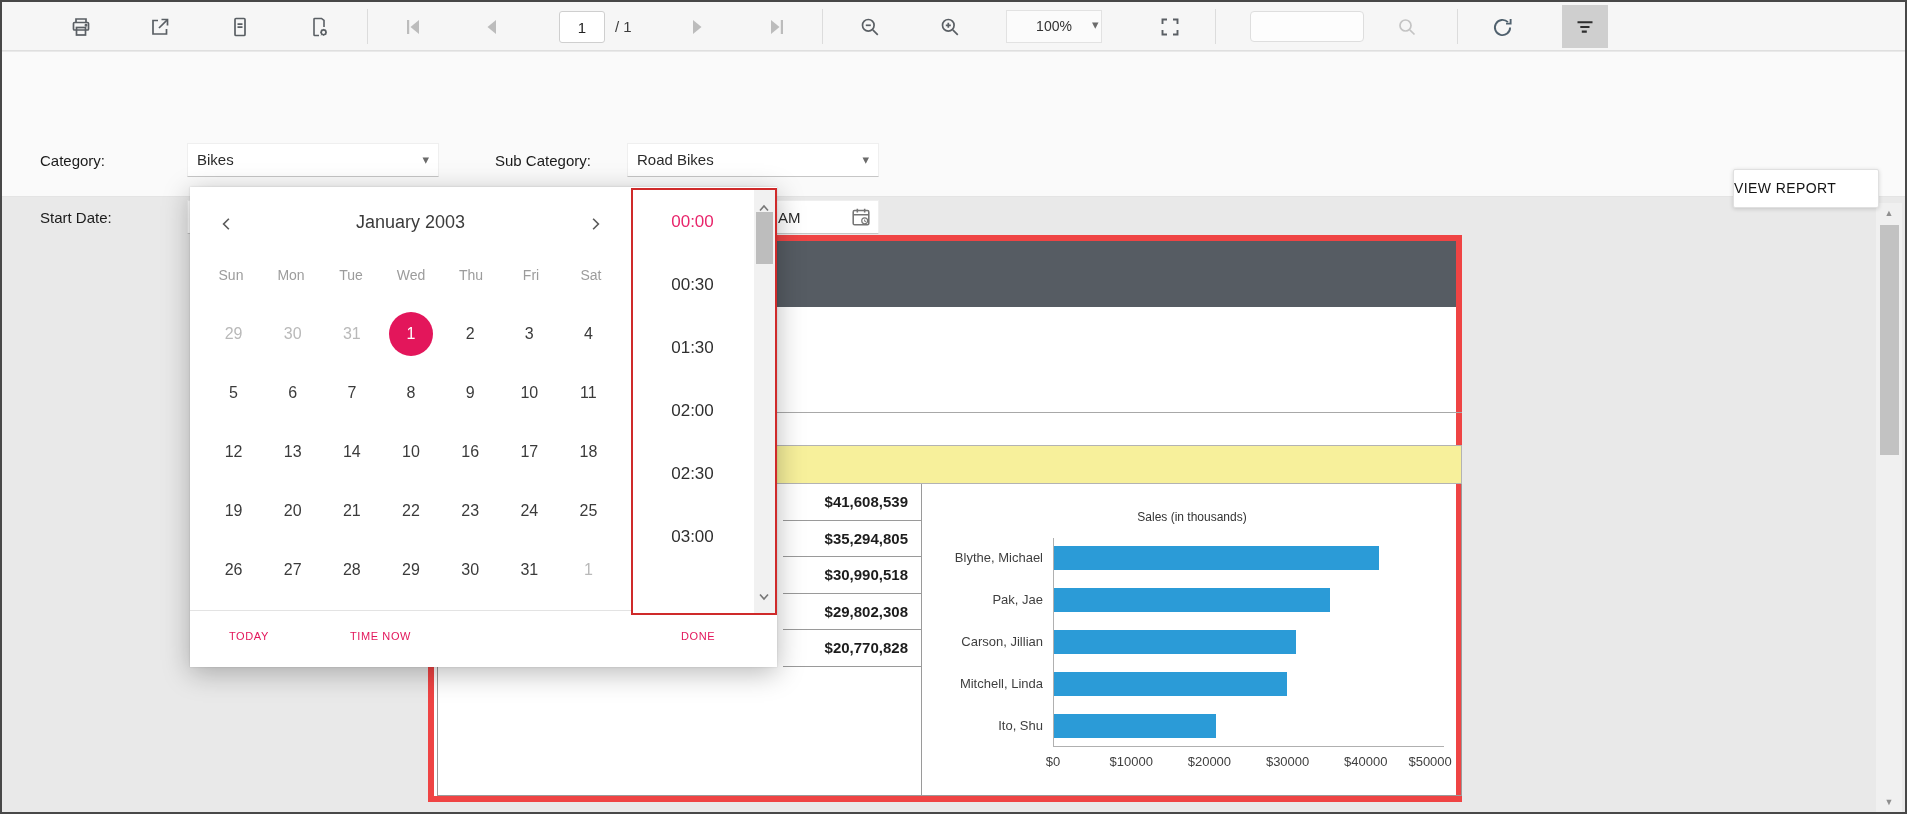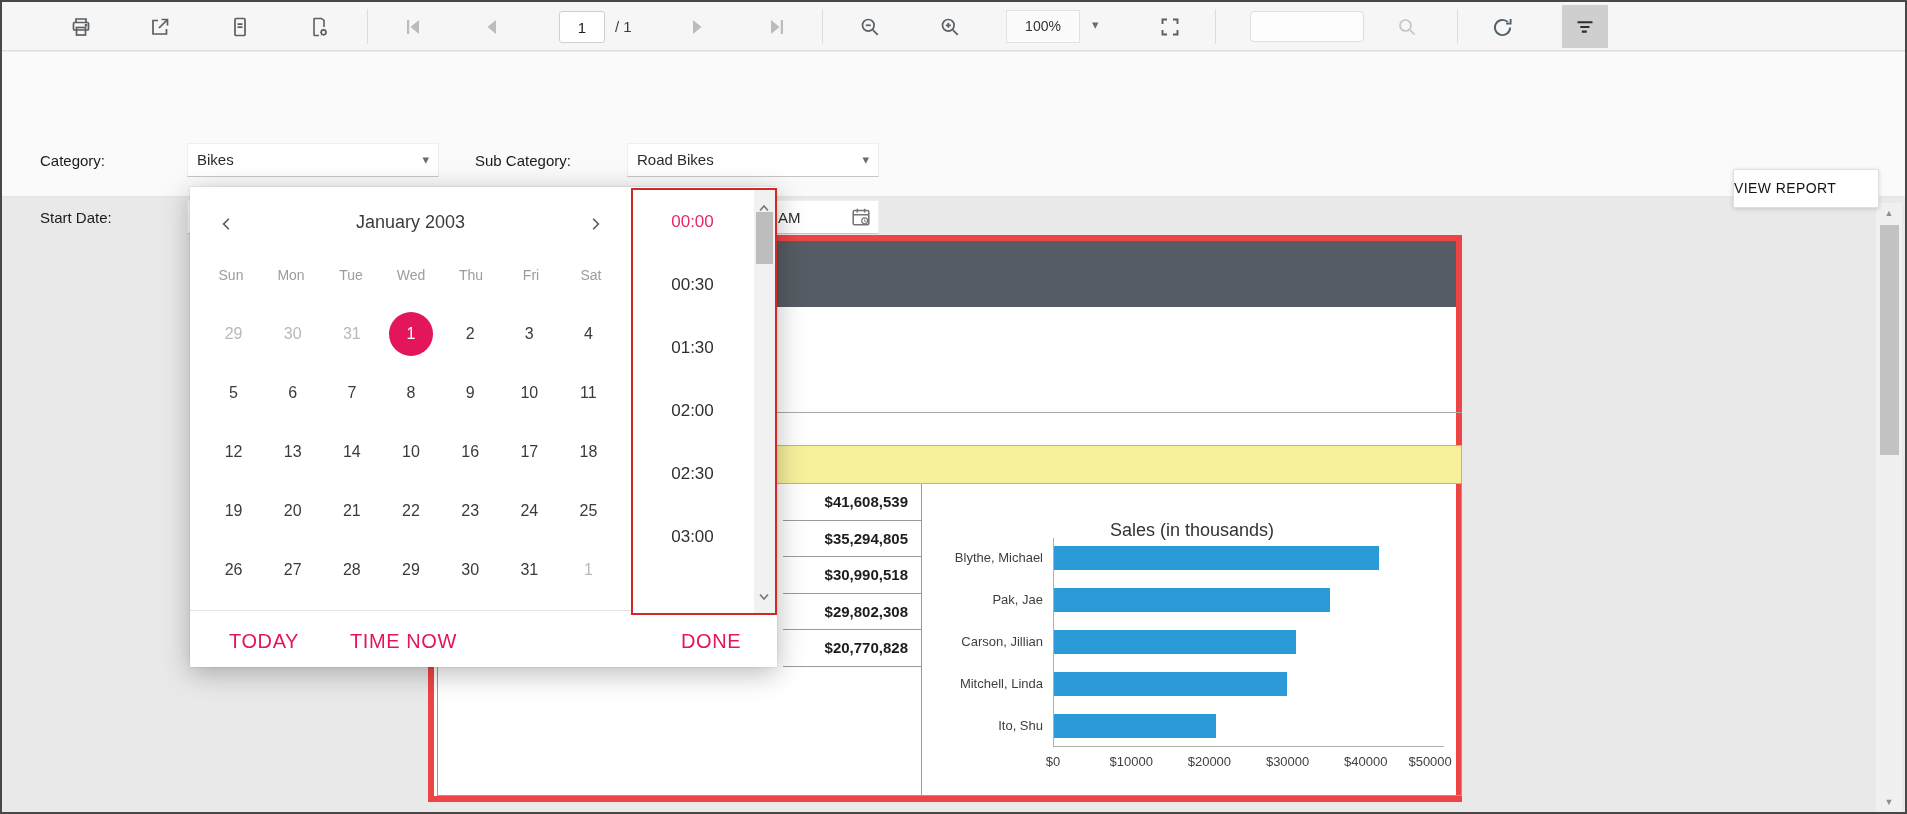--- a/index.html
+++ b/index.html
@@ -11,21 +11,21 @@
   
   .toolbar { position:absolute; left:0; top:0; width:1903px; height:49px;
              background:#f6f6f6; border-bottom:1px solid #dfdfdf; z-index:5; }
   .tbtn { position:absolute; top:12px; width:26px; height:26px; display:flex;
           align-items:center; justify-content:center; cursor:pointer; }
   .tsep { position:absolute; top:7px; width:1px; height:35px; background:#dcdcdc; }
   .page-input { position:absolute; left:557px; top:9px; width:46px; height:32px;
                 border:1px solid #cfcfcf; border-radius:3px; background:#fff;
                 text-align:center; font-size:15px; color:#222; outline:none; }
   .page-total { position:absolute; left:613px; top:16px; font-size:15px; color:#3c3c3c; }
-  .zoom-box { position:absolute; left:1004px; top:8px; width:74px; height:33px;
+  .zoom-box { position:absolute; left:1004px; top:8px; width:96px; height:33px;
               background:#fbfbfb; border:1px solid #e2e2e2; text-align:center;
               line-height:31px; font-size:14px; color:#333; cursor:pointer; }
   .zoom-caret { position:absolute; left:1090px; top:15px; font-size:13px; color:#6b6b6b; cursor:pointer; }
   .search-box { position:absolute; left:1248px; top:9px; width:114px; height:31px;
                 border:1px solid #dedede; border-radius:4px; background:#fdfdfd;
                 padding:0 8px; font-size:13px; outline:none; color:#333; }
   .filter-active { position:absolute; left:1560px; top:3px; width:46px; height:43px;
                    background:#cfcfcf; display:flex; align-items:center; justify-content:center; cursor:pointer; }
 
   
@@ -55,22 +55,22 @@
   .yrow { position:absolute; left:3px; top:204px; width:1025px; height:39px;
           background:#f7f09b; border:1px solid #b3b3b3; }
   .tframe { position:absolute; left:3px; top:243px; width:1025px; height:312px;
             border:1px solid #9a9a9a; border-top:none; }
   .tdivider { position:absolute; left:483px; top:0; height:100%; border-left:1px solid #9a9a9a; }
   .vals { position:absolute; left:345px; top:0; width:138px; }
   .val-row { height:36.6px; border-bottom:1px solid #9a9a9a; font-weight:bold;
              font-size:15px; color:#1c1c1c; text-align:right; padding-right:13px;
              line-height:36px; }
   .chart { position:absolute; left:484px; top:0; width:540px; height:312px; }
-  .chart-title { position:absolute; left:0; top:36px; width:540px; text-align:center;
-                 font-size:18px; color:#333; }
+  .chart-title { position:absolute; left:0; top:26px; width:540px; text-align:center;
+                 font-size:12px; color:#333; }
   .axis-v { position:absolute; left:131px; top:54px; height:208px; border-left:1px solid #b0b0b0; }
   .axis-h { position:absolute; left:131px; top:262px; width:391px; border-top:1px solid #b0b0b0; }
   .bar { position:absolute; height:24px; background:#2b9bd7; }
   .bar-label { position:absolute; left:0; width:121px; height:24px; line-height:24px;
                text-align:right; font-size:13px; color:#3f3f3f; }
   .tick { position:absolute; top:270px; transform:translateX(-50%); font-size:13px; color:#3f3f3f; }
 
   
   .vscroll { position:absolute; left:1874px; top:201px; width:26px; height:609px; background:#f0f0f0; z-index:3; }
   .vthumb { position:absolute; left:4px; top:22px; width:19px; height:230px; background:#c2c2c2; cursor:pointer; }
@@ -88,21 +88,21 @@
                  display:grid; grid-template-columns:repeat(7,1fr);gap:6px; }
   .dp-dayname { text-align:center; font-size:14px; color:#9c9c9c; }
   .dp-grid { position:absolute; left:14px; top:117px; width:414px;
              display:grid; grid-template-columns:repeat(7,1fr); grid-auto-rows:59px; }
   .dp-cell { display:flex; align-items:center; justify-content:center; cursor:pointer; }
   .dp-cell span { font-size:16px; color:#3b3b3b; display:flex; align-items:center; justify-content:center; }
   .dp-cell span.muted { color:#b9b9b9; }
   .dp-cell span.selected { width:44px; height:44px; border-radius:50%; background:#e3165b; color:#fff; }
   .dp-footer { position:absolute; left:0; top:423px; width:587px; height:57px;
                border-top:1px solid #e3e3e3; }
-  .dp-btn { position:absolute; top:19px; font-size:20px; color:#e3165b;
+  .dp-btn { position:absolute; top:19px; font-size:11px; color:#e3165b;
             letter-spacing:.6px; cursor:pointer; }
   .timebox { position:absolute; left:441px; top:1px; width:146px; height:427px;
              border:2px solid #cf2a2a; background:#fff; }
   .time-list { position:absolute; left:0; top:0; width:119px; height:423px;
                overflow:hidden; }
   .time-item { height:63px; display:flex; align-items:center; justify-content:center;
                font-size:17px; color:#2f2f2f; cursor:pointer; }
   .time-item.sel { color:#e8256b; }
   .time-scroll { position:absolute; right:0; top:0; width:21px; height:423px; background:#f1f1f1; }
   .time-thumb { position:absolute; left:2px; top:22px; width:17px; height:52px; background:#bdbdbd; cursor:pointer; }
@@ -218,21 +218,21 @@
         </svg>
     </div>
   </div>
 
   <div class="params">
     <span class="plabel" style="left:38px; top:100px">Category:</span>
     <div class="pbox" style="left:185px; top:91px">
       <span>Bikes</span>
       <span class="dd-caret">▾</span>
     </div>
-    <span class="plabel" style="left:473px; top:100px">Sub Category:</span>
+    <span class="plabel" style="left:493px; top:100px">Sub Category:</span>
     <div class="pbox" style="left:625px; top:91px">
       <span>Road Bikes</span>
       <span class="dd-caret">▾</span>
     </div>
 
     <span class="plabel" style="left:38px; top:157px">Start Date:</span>
     <div class="pfield" style="left:185px; top:148px">
       <input value="1/1/2003 12:00:00 AM" style="">
       <span class="cal-ic">
         <svg width="22" height="22" viewBox="0 0 24 24" fill="none" stroke="#e3165b" stroke-width="1.7">

